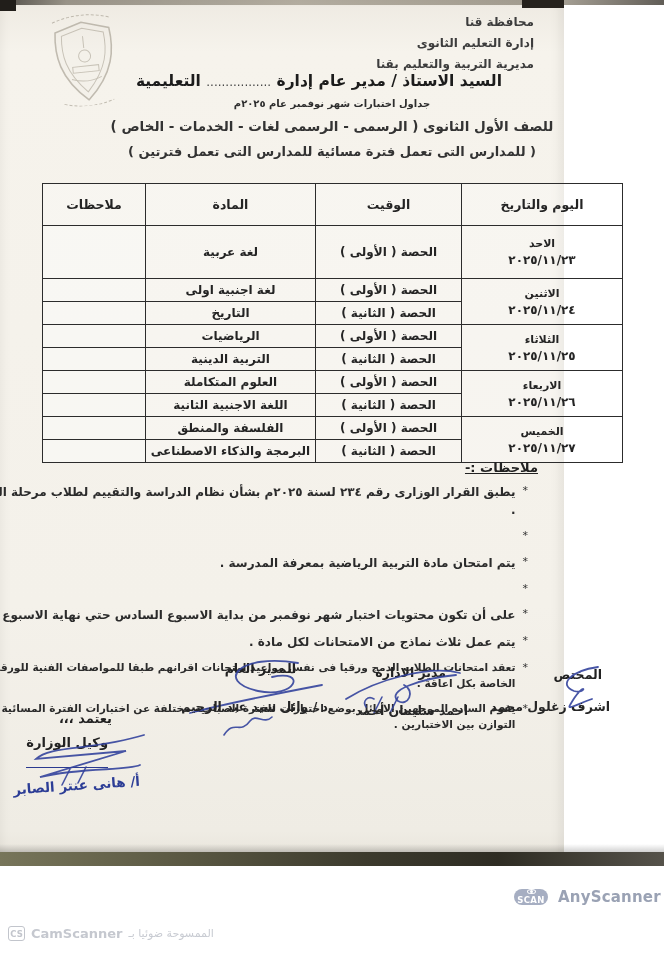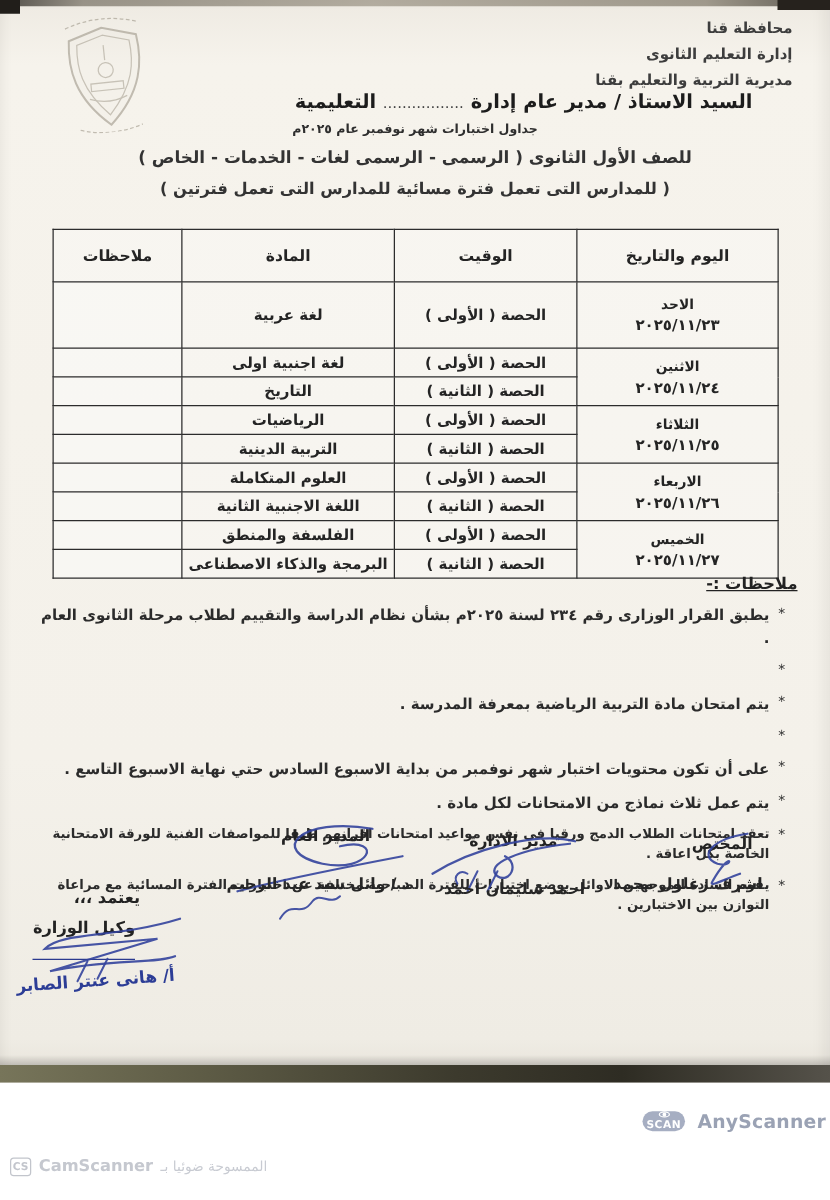--- a/index.html
+++ b/index.html
@@ -3,21 +3,21 @@
 <meta charset="utf-8">
 <style>
   * { margin:0; padding:0; box-sizing:border-box; }
   html,body { width:664px; height:960px; }
   body {
     position:relative; overflow:hidden; background:#ffffff;
     font-family:"DejaVu Sans", sans-serif; color:#2a2a2a;
   }
   
   .paper {
-    position:absolute; left:0; top:0; width:664px; height:866px;
+    position:absolute; left:0; top:0; width:564px; height:866px;
     background:linear-gradient(180deg,#eeeae2 0%,#f6f3ec 6%,#f4f1ea 70%,#efece4 96%,#e6e2d9 100%);
     box-shadow:inset -6px 0 10px rgba(0,0,0,0.05), inset 4px 0 8px rgba(0,0,0,0.04);
   }
   .scan-strip-top { position:absolute; left:0; top:0; width:664px; height:5px; background:linear-gradient(90deg,#2a2722,#847e72 10%,#a49d8f 45%,#8d8678 85%,#3a352d); opacity:.8; }
   .scan-corner-left { position:absolute; left:0; top:0; width:16px; height:11px; background:#211e1a; }
   .scan-corner-right { position:absolute; right:0; top:0; width:42px; height:8px; background:#26221d; }
   .paper-edge-bottom {
     position:absolute; left:0; top:852px; width:664px; height:14px;
     background:linear-gradient(90deg,#77755a 0%,#5d5b45 25%,#3c3a2d 55%,#2e2c23 75%,#55524a 100%);
   }

